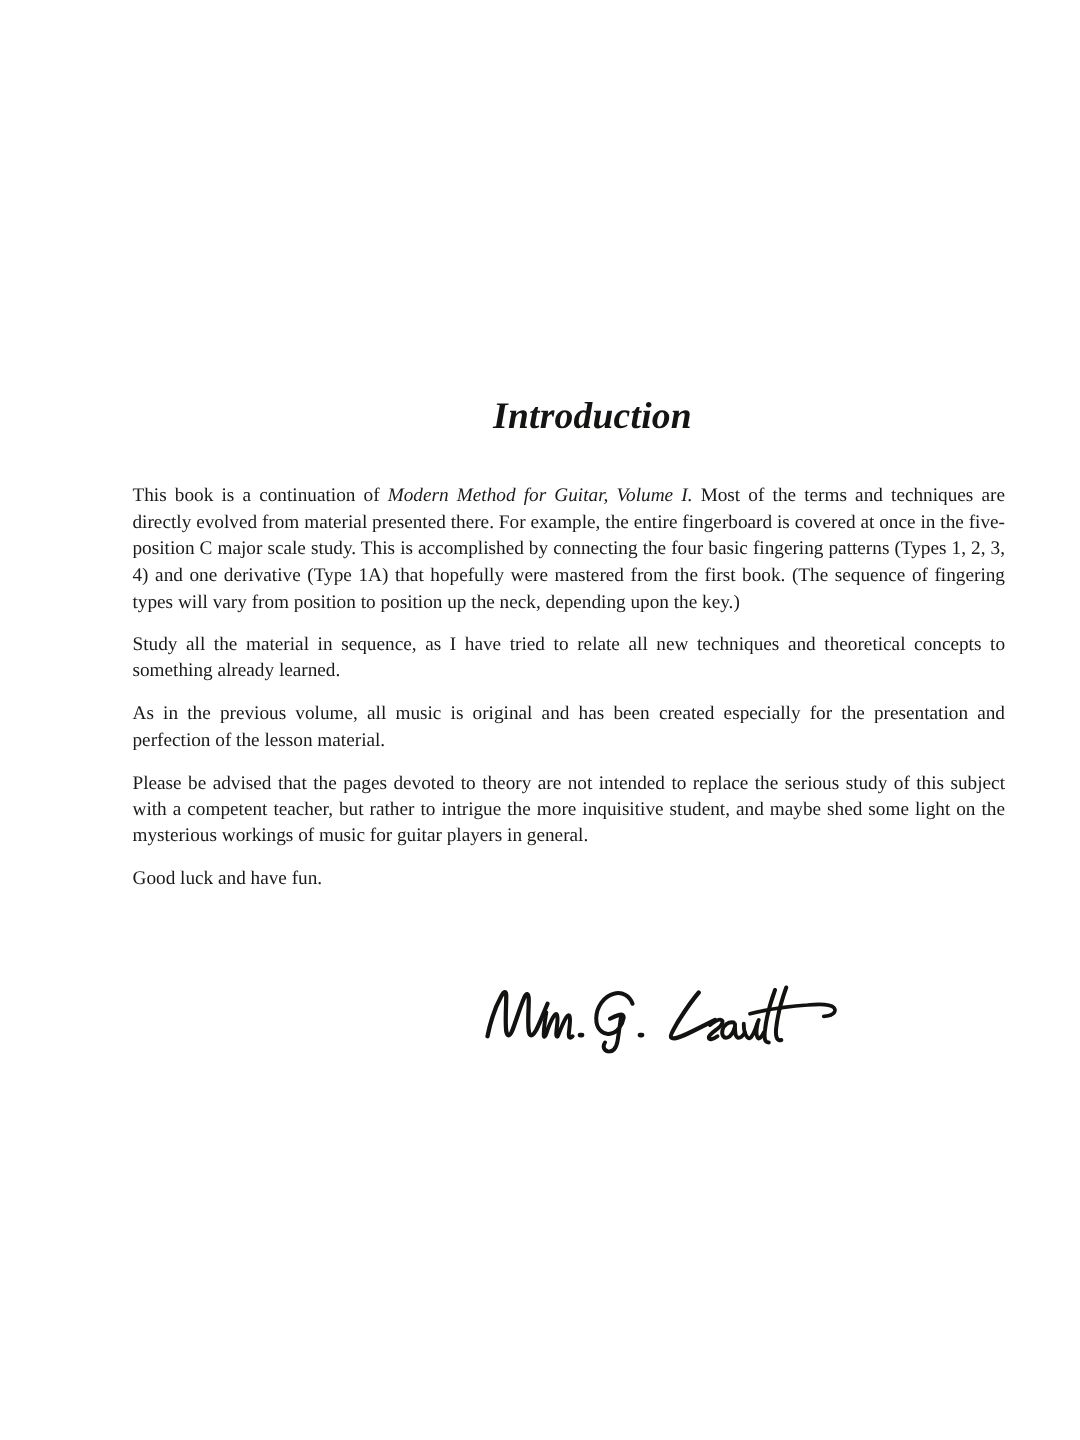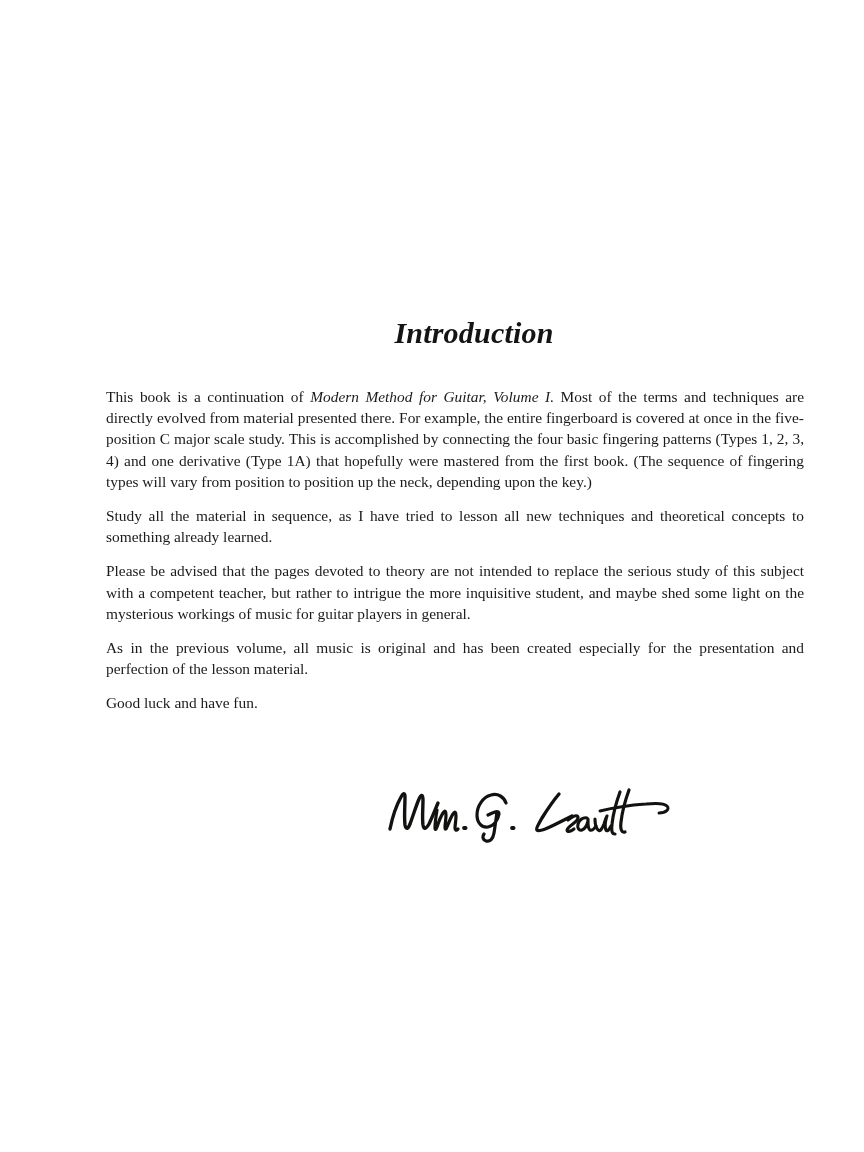--- a/index.html
+++ b/index.html
@@ -88,25 +88,25 @@
 <body>
 
 <div class="page">
 
   <h1 class="page-title">Introduction</h1>
 
   <div class="body-column">
 
     <p class="para"><span>This book is a continuation of </span><span class="book-title">Modern Method for Guitar, Volume I.</span><span> Most of the terms and techniques are directly evolved from material presented there. For example, the entire fingerboard is covered at once in the five-position C major scale study. This is accomplished by connecting the four basic fingering patterns (Types 1, 2, 3, 4) and one derivative (Type 1A) that hopefully were mastered from the first book. (The sequence of fingering types will vary from position to position up the neck, depending upon the key.)</span></p>
 
-    <p class="para">Study all the material in sequence, as I have tried to lesson all new techniques and theoretical concepts to something already learned.</p>
+    <p class="para">Study all the material in sequence, as I have tried to relate all new techniques and theoretical concepts to something already learned.</p>
+
+    <p class="para">As in the previous volume, all music is original and has been created especially for the presentation and perfection of the lesson material.</p>
 
     <p class="para">Please be advised that the pages devoted to theory are not intended to replace the serious study of this subject with a competent teacher, but rather to intrigue the more inquisitive student, and maybe shed some light on the mysterious workings of music for guitar players in general.</p>
-
-    <p class="para">As in the previous volume, all music is original and has been created especially for the presentation and perfection of the lesson material.</p>
 
     <p class="para closing">Good luck and have fun.</p>
 
   </div>
 
   <div class="signature-wrap">
     <svg viewBox="0 0 290 64" xmlns="http://www.w3.org/2000/svg">
       <g fill="none" stroke="#121210" stroke-linecap="round" stroke-linejoin="round">
 
         <path d="M6 50 C8 40 12 27 17 18 C19 14 21 13 21 18 C21 26 20 38 21 46 C22 51 24 50 26 45 C29 37 32 27 35 20 C37 15 39 15 39 21 C39 29 38 39 39 46 C40 51 42 50 45 45 C48 39 51 31 54 24" stroke-width="3.4"></path>

